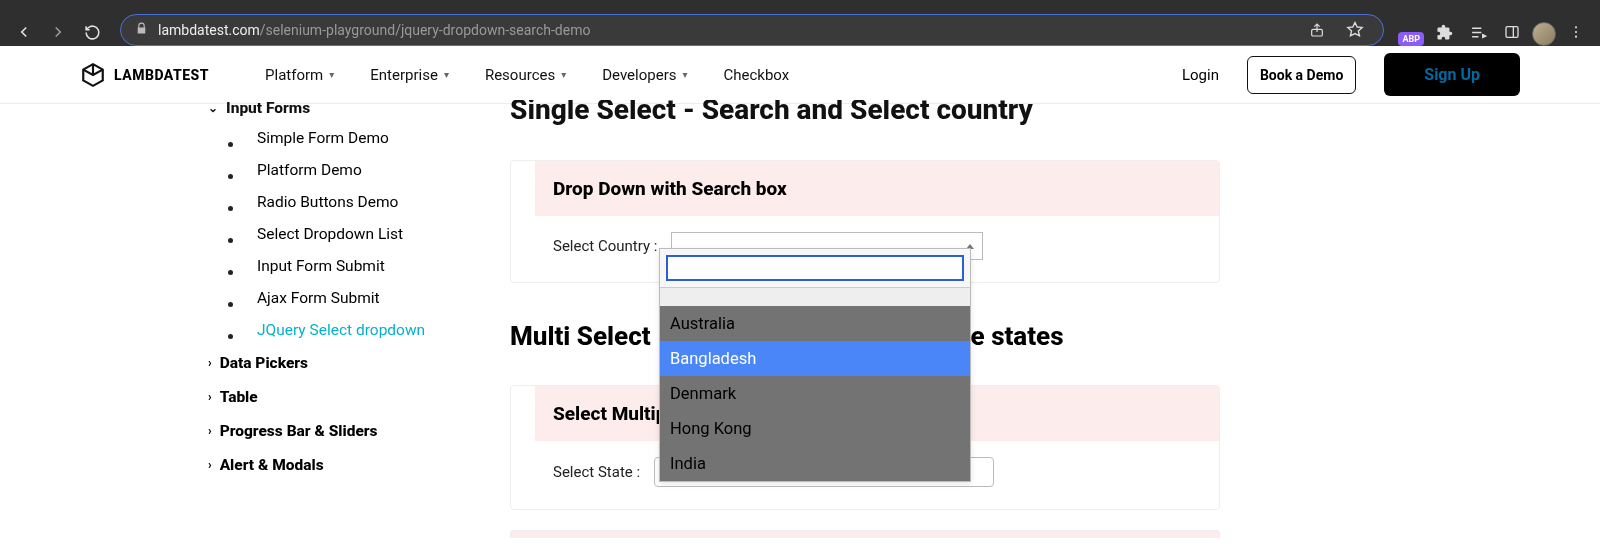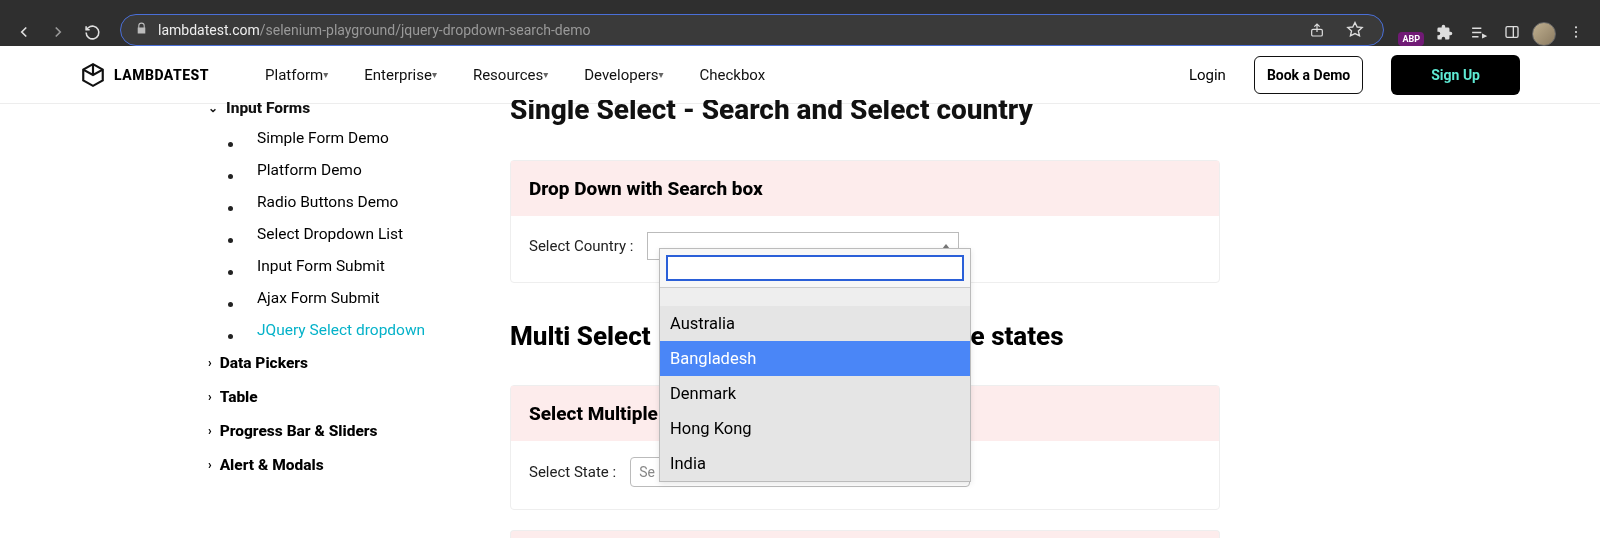--- a/index.html
+++ b/index.html
@@ -8,57 +8,57 @@
 
 .browser-chrome { background: #2f2f2f; height: 46px; display: flex; align-items: flex-end; padding: 0 10px; gap: 6px; }
 .nav-btn { width: 28px; height: 28px; display: flex; align-items: center; justify-content: center; color: #9a9a9a; cursor: pointer; border-radius: 50%; }
 .nav-btn.enabled { color: #e0e0e0; }
 .url-bar { flex: 1; background: #3a3a3a; border: 1.5px solid #4a6fd8; border-radius: 18px; height: 32px; display: flex; align-items: center; padding: 0 14px; gap: 10px; color: #ccc; font-size: 14px; margin: 0 8px; }
 .url-bar .lock { color: #bbb; }
 .url-text { flex: 1; white-space: nowrap; }
 .url-text .domain { color: #eee; }
 .url-text .path { color: #999; }
 .chrome-icon { width: 28px; height: 28px; color: #ddd; display: flex; align-items: center; justify-content: center; cursor: pointer; }
-.abp-badge { background: #701a75; color: #fff; font-size: 9px; font-weight: bold; border-radius: 4px; padding: 2px 4px; }
+.abp-badge { background: #8b5cf6; color: #fff; font-size: 9px; font-weight: bold; border-radius: 4px; padding: 2px 4px; }
 .avatar { width: 24px; height: 24px; border-radius: 50%; background: linear-gradient(135deg,#c0b090,#8a7a60); border:1px solid #666; }
 
 
 .site-header { height: 58px; display: flex; align-items: center; padding: 0 80px; border-bottom: 1px solid #ededed; background:#fff; }
 .logo { display: flex; align-items: center; gap: 8px; font-weight: 800; font-size: 14px; letter-spacing: 0.5px; }
 .logo svg { width: 26px; height: 26px; }
 .nav-menu { display: flex; gap: 36px; margin-left: 56px; font-size: 15px; color: #111; }
-.nav-item { display: flex; align-items: center; cursor: pointer; }
+.nav-item { display: flex; align-items: center; gap: 6px; cursor: pointer; }
 .nav-item .chev { font-size: 10px; color: #666; }
 .header-right { margin-left: auto; display: flex; align-items: center; gap: 28px; }
 .btn-outline { border: 1.5px solid #111; background: #fff; padding: 10px 12px; border-radius: 6px; font-weight: 700; font-size: 14px; cursor: pointer; }
-.btn-solid { border: none; background: #000; color: #5eead4; padding: 12px 40px; border-radius: 6px; font-weight: 700; font-size: 14px; cursor: pointer; }
+.btn-solid { border: none; background: #000; color: #0369a1; padding: 12px 40px; border-radius: 6px; font-weight: 700; font-size: 16px; cursor: pointer; }
 .login-link { font-size: 15px; cursor: pointer; }
 
 
 .content { display: flex; padding: 0 0 0 200px; }
 .sidebar { width: 280px; padding-top: 0; font-size: 15.5px; }
 .sidebar .group-title { font-weight: 800; padding: 8px 0 8px 8px; display: flex; align-items: center; gap: 8px; cursor: pointer; }
 .sidebar .group-title.partial { color:#111; margin-top:-2px; overflow:hidden; height:20px; line-height:12px; padding-top:0; }
 .sidebar .chev-s { font-size: 12px; display:inline-block; transform: rotate(0deg); }
 .sidebar ul { list-style: none; padding-left: 28px; }
 .sidebar li { padding: 7px 0; display: flex; align-items: flex-end; gap: 24px; cursor: pointer; }
 .sidebar li .bullet { width: 5px; height: 5px; background: #222; border-radius: 50%; flex-shrink:0; }
 .sidebar li.active span.lbl { color: #05b2c9; }
 
 .main { flex: 1; padding: 0 40px 0 30px; max-width: 780px; }
 .heading { font-size: 28px; font-weight: 800; margin-top: -4px; color:#111; overflow:hidden; height:26px; line-height:20px; }
-.panel { border: 1px solid #eee; border-radius: 4px; margin-top: 34px; }
+.panel { border: 1px solid #eee; border-radius: 4px; margin-top: 34px; padding-left: 24px; }
 .panel-head { background: #fdecec; padding: 16px 18px; font-weight: 800; font-size: 19px; }
 .panel-body { padding: 16px 18px 22px; display: flex; align-items: center; gap: 14px; font-size: 15px; }
 .fieldlabel { color: #222; }
 
 .select2 { width: 312px; height: 28px; border: 1px solid #bbb; background: #fff; display: flex; align-items: center; justify-content: flex-end; padding-right: 8px; cursor: pointer; position: relative; }
 .select2 .arrow-up { width:0; height:0; border-left:4px solid transparent; border-right:4px solid transparent; border-bottom:5px solid #777; }
 
-.dropdown { position: absolute; left: 659px; top: 248px; width: 312px; background: #e5e5e5; border: 1px solid #bbb; z-index: 50; box-shadow: 0 2px 6px rgba(0,0,0,0.1); }
+.dropdown { position: absolute; left: 659px; top: 248px; width: 312px; background: #737373; border: 1px solid #bbb; z-index: 50; box-shadow: 0 2px 6px rgba(0,0,0,0.1); }
 .dropdown .search-wrap { padding: 6px; border-bottom: 1px solid #ccc; background:#f7f7f7; }
 .dropdown input { width: 100%; height: 26px; border: 2px solid #2a5fd8; outline: none; padding: 0 6px; font-size: 14px; }
 .dropdown .opt { padding: 8px 10px; font-size: 16.5px; cursor: pointer; }
 .dropdown .opt.empty { height: 18px; background:#eee; padding:0; }
 .dropdown .opt.hl { background: #4a86f7; color: #fff; }
 
 .heading2 { font-size: 26px; font-weight: 800; margin-top: 38px; }
 
 .multi-select { border:1px solid #bbb; border-radius:4px; padding:4px 8px; color:#888; font-size:14px; min-width:340px; height:30px; display:flex; align-items:center; }
 </style>

